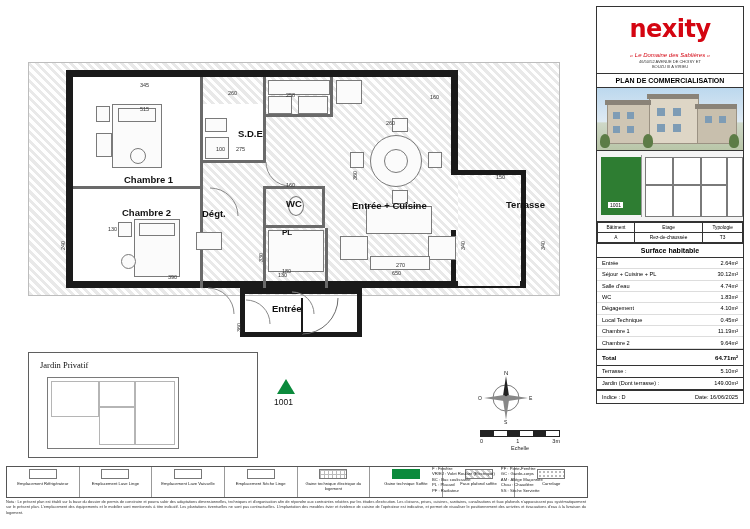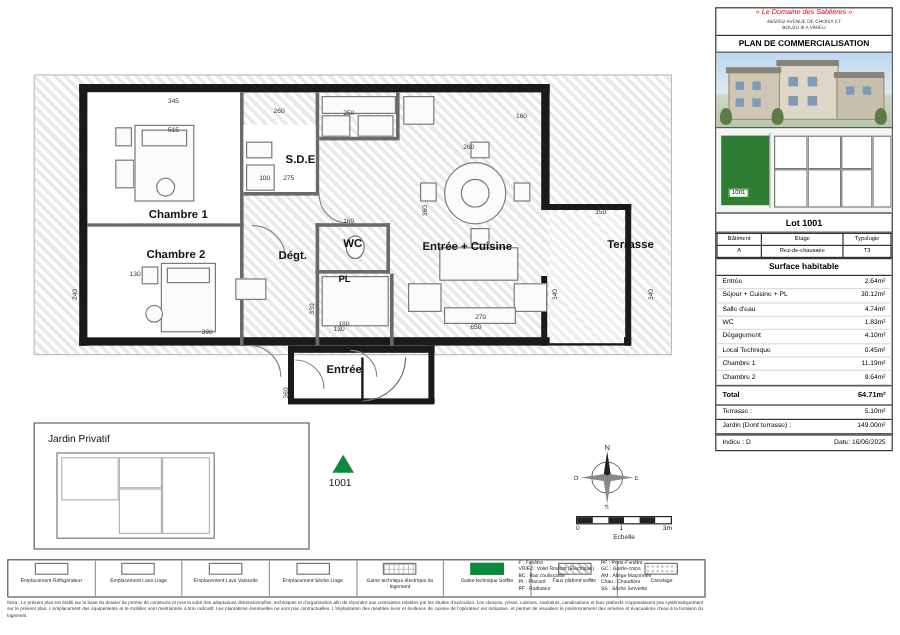--- a/index.html
+++ b/index.html
@@ -18,21 +18,21 @@
   .room{position:absolute;background:#ffffff;border:1px solid #555;}
   .room-label{position:absolute;font-size:9.5px;color:#111;font-weight:bold;white-space:nowrap;}
   .dim{position:absolute;font-size:5.5px;color:#333;white-space:nowrap;}
   .dimv{position:absolute;font-size:5.5px;color:#333;white-space:nowrap;transform:rotate(-90deg);transform-origin:left top;}
   .thin{position:absolute;background:#6a6a6a;}
   .furn{position:absolute;border:1px solid #7a7a7a;background:#fbfbfb;}
   .furn-r{position:absolute;border:1px solid #7a7a7a;background:#fbfbfb;border-radius:50%;}
 
   
   .jardin{position:absolute;left:28px;top:352px;width:228px;height:104px;border:1px solid #5f5f5f;background:#fff;}
-  .jardin-t{position:absolute;left:40px;top:360px;font-size:8.5px;color:#111;}
+  .jardin-t{position:absolute;left:40px;top:360px;font-size:8.5px;color:#111;font-family:Liberation Serif, serif;}
 
   .tri{position:absolute;width:0;height:0;border-left:9px solid transparent;border-right:9px solid transparent;border-bottom:15px solid #0b8a3c;}
   .lot-num{position:absolute;font-size:8.5px;color:#111;}
 
   
   .compass{position:absolute;left:478px;top:368px;width:56px;height:56px;}
   .compass svg{display:block;}
 
   
   .scalebar{position:absolute;left:480px;top:430px;width:80px;}
@@ -198,21 +198,21 @@
     <div class="dimv" style="left:258px;top:262px;">330</div>
     <div class="dimv" style="left:236px;top:332px;">360</div>
     <div class="dim" style="left:282px;top:268px;">180</div>
     <div class="dim" style="left:430px;top:94px;">160</div>
     <div class="dim" style="left:386px;top:120px;">260</div>
     <div class="dim" style="left:396px;top:262px;">270</div>
 
     <div class="room-label" style="left:124px;top:174px;">Chambre 1</div>
     <div class="room-label" style="left:122px;top:207px;">Chambre 2</div>
     <div class="room-label" style="left:238px;top:128px;">S.D.E</div>
-    <div class="room-label" style="left:232px;top:208px;">Dégt.</div>
+    <div class="room-label" style="left:202px;top:208px;">Dégt.</div>
     <div class="room-label" style="left:286px;top:198px;">WC</div>
     <div class="room-label" style="left:282px;top:228px;font-size:8px;">PL</div>
     <div class="room-label" style="left:352px;top:200px;">Entrée + Cuisine</div>
     <div class="room-label" style="left:506px;top:199px;text-align:right;">Terrasse</div>
     <div class="room-label" style="left:272px;top:303px;">Entrée</div>
 
     <div class="jardin">
       <div style="position:absolute;left:18px;top:24px;width:130px;height:70px;border:1px solid #7a7a7a;background:#fff;"></div>
       <div style="position:absolute;left:22px;top:28px;width:46px;height:34px;border:1px solid #b5b5b5;"></div>
       <div style="position:absolute;left:70px;top:28px;width:34px;height:24px;border:1px solid #b5b5b5;"></div>
@@ -313,20 +313,23 @@
         <div>SS : Sèche Serviette</div>
       </div>
     </div>
 
     <div class="note">Nota : Le présent plan est établi sur la base du dossier de permis de construire et pourra subir des adaptations dimensionnelles, techniques et d'organisation afin de répondre aux contraintes relatées par les études d'exécution. Les cloisons, prises, cuisines, sanitaires, canalisations et faux plafonds n'apparaissent pas systématiquement sur le présent plan. L'emplacement des équipements et le mobilier sont mentionnés à titre indicatif. Les plantations éventuelles ne sont pas contractuelles. L'implantation des meubles évier et évidence de cuisine de l'opérateur est indicative, et permet de visualiser le positionnement des arrivées et évacuations d'eau à la livraison du logement.</div>
   </div>
 
   <div class="panel">
 
     <div class="box">
+      <div class="logo">
+        <span class="logo-txt">nexity</span>
+      </div>
       <div class="sub">« Le Domaine des Sablières »</div>
       <div class="sub2">
         <div>46/50/52 AVENUE DE CHOISY ET</div>
         <div>BOUZU III A VIRIEU</div>
       </div>
       <div class="hdr">PLAN DE COMMERCIALISATION</div>
 
       <div class="photo">
         <div class="ph-b1"></div>
         <div class="ph-b2"></div>
@@ -356,21 +359,20 @@
         <div class="kp-unit" style="left:48px;top:6px;width:26px;height:26px;"></div>
         <div class="kp-unit" style="left:76px;top:6px;width:26px;height:26px;"></div>
         <div class="kp-unit" style="left:104px;top:6px;width:24px;height:26px;"></div>
         <div class="kp-unit" style="left:48px;top:34px;width:26px;height:30px;"></div>
         <div class="kp-unit" style="left:76px;top:34px;width:26px;height:30px;"></div>
         <div class="kp-unit" style="left:104px;top:34px;width:24px;height:30px;"></div>
         <div class="kp-unit" style="left:130px;top:6px;width:14px;height:58px;"></div>
         <div class="kp-line" style="left:44px;top:4px;width:1px;height:62px;"></div>
       </div>
 
-      <div class="lotbar">Lot 1001</div>
 
       <table class="tbl">
         <tbody>
             <tr>
           <th>Bâtiment</th>
           <th>Etage</th>
           <th>Typologie</th>
         </tr>
         <tr>
           <td>A</td>

